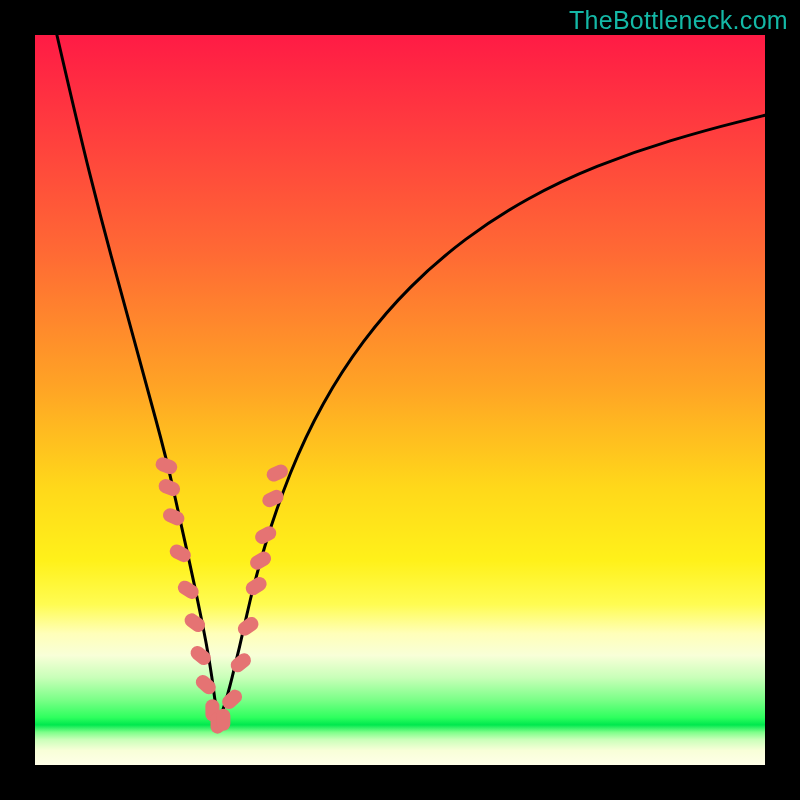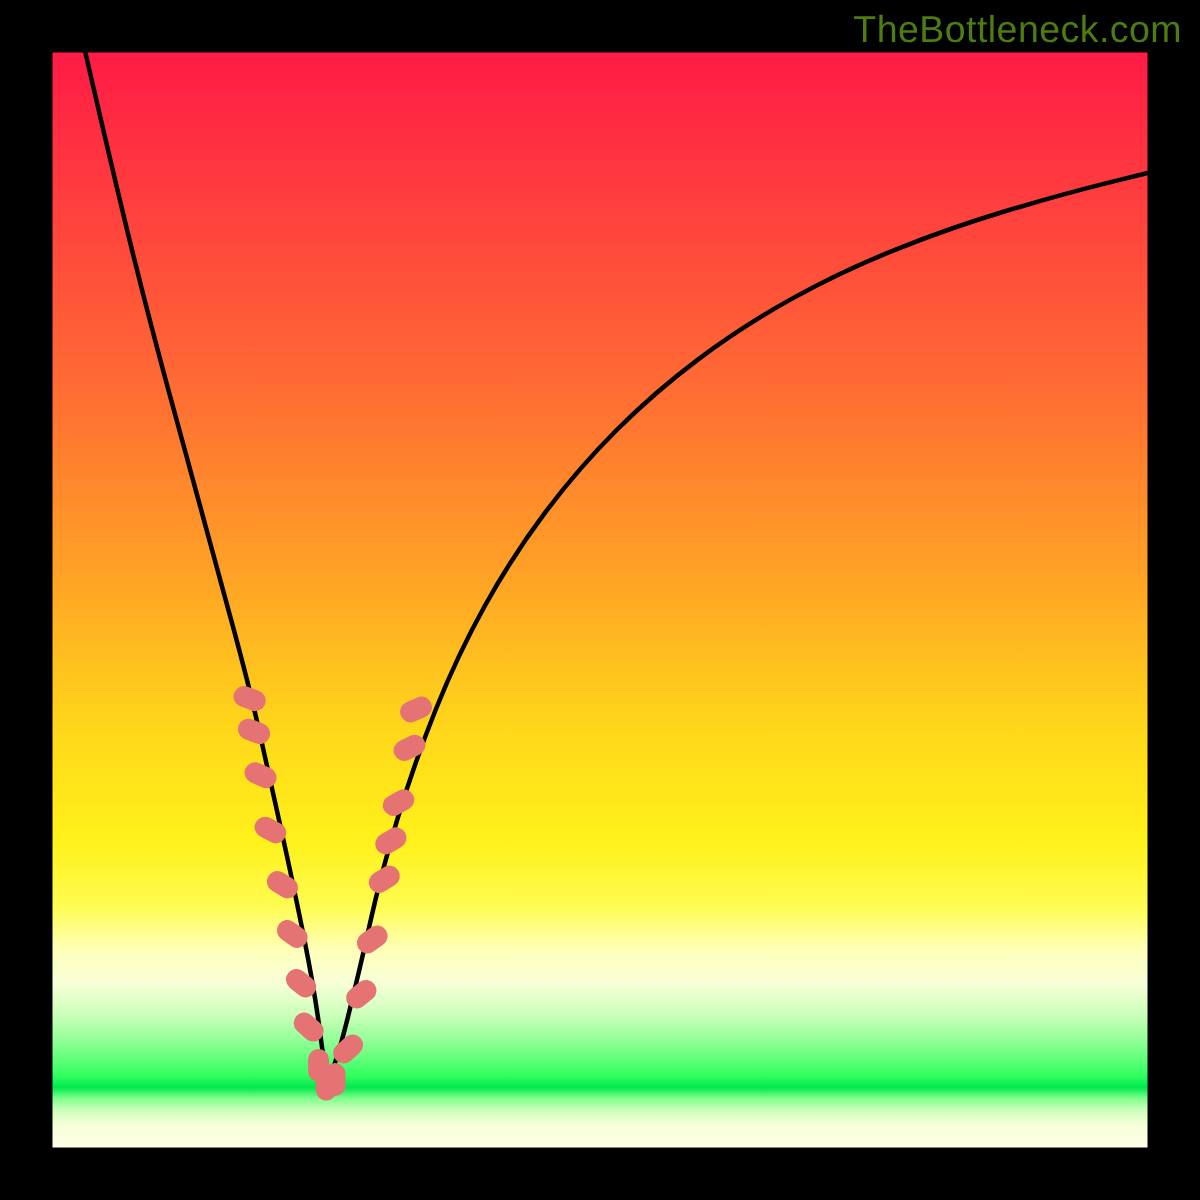--- a/index.html
+++ b/index.html
@@ -44,21 +44,21 @@
       #7dff89 95.5%,
       #c9ffb9 96.5%,
       #f8ffd8 98%,
       #ffffe8 100%
     );
   }
   .watermark {
     position: absolute;
     top: 6px;
     right: 12px;
-    color: #4d7c0f;
+    color: #14b8a6;
     font-size: 25px;
     font-weight: 500;
     letter-spacing: 0.3px;
     user-select: none;
   }
   svg.curve {
     position: absolute;
     left: 0;
     top: 0;
     width: 730px;

